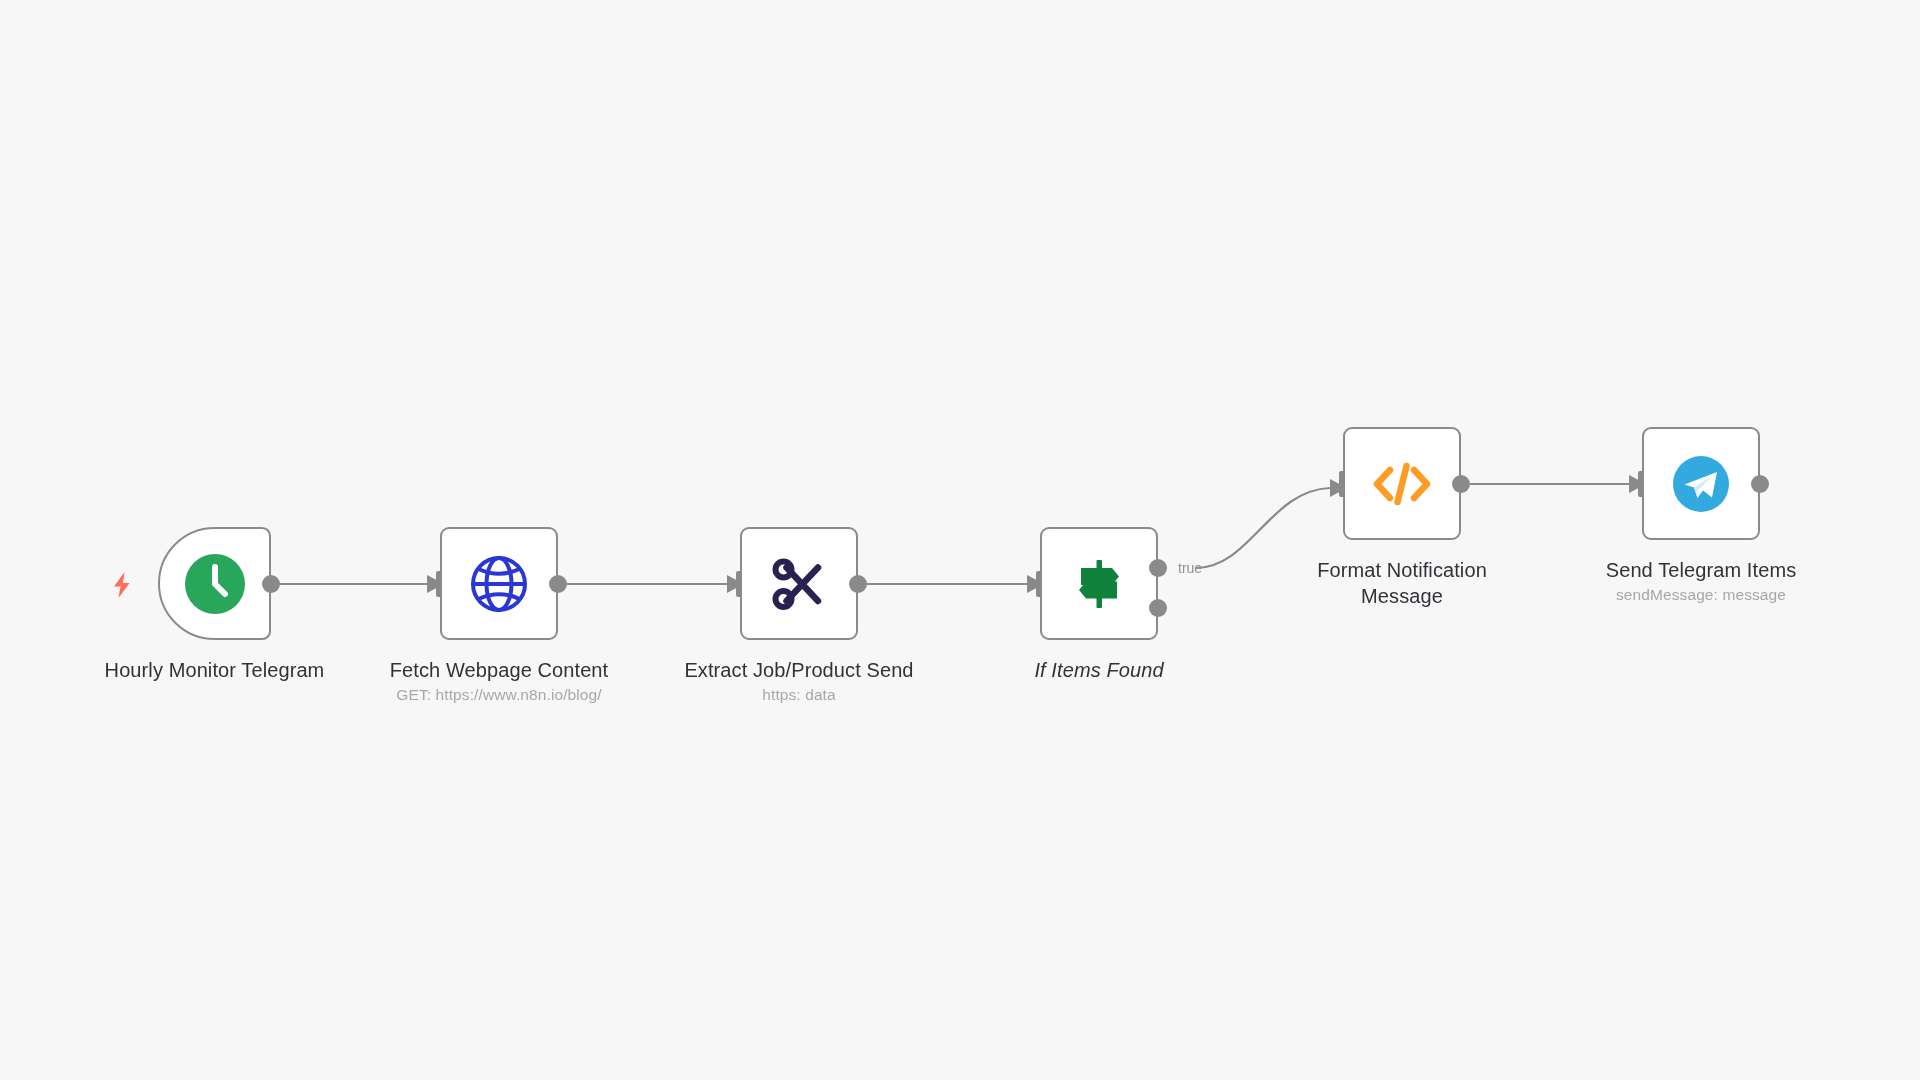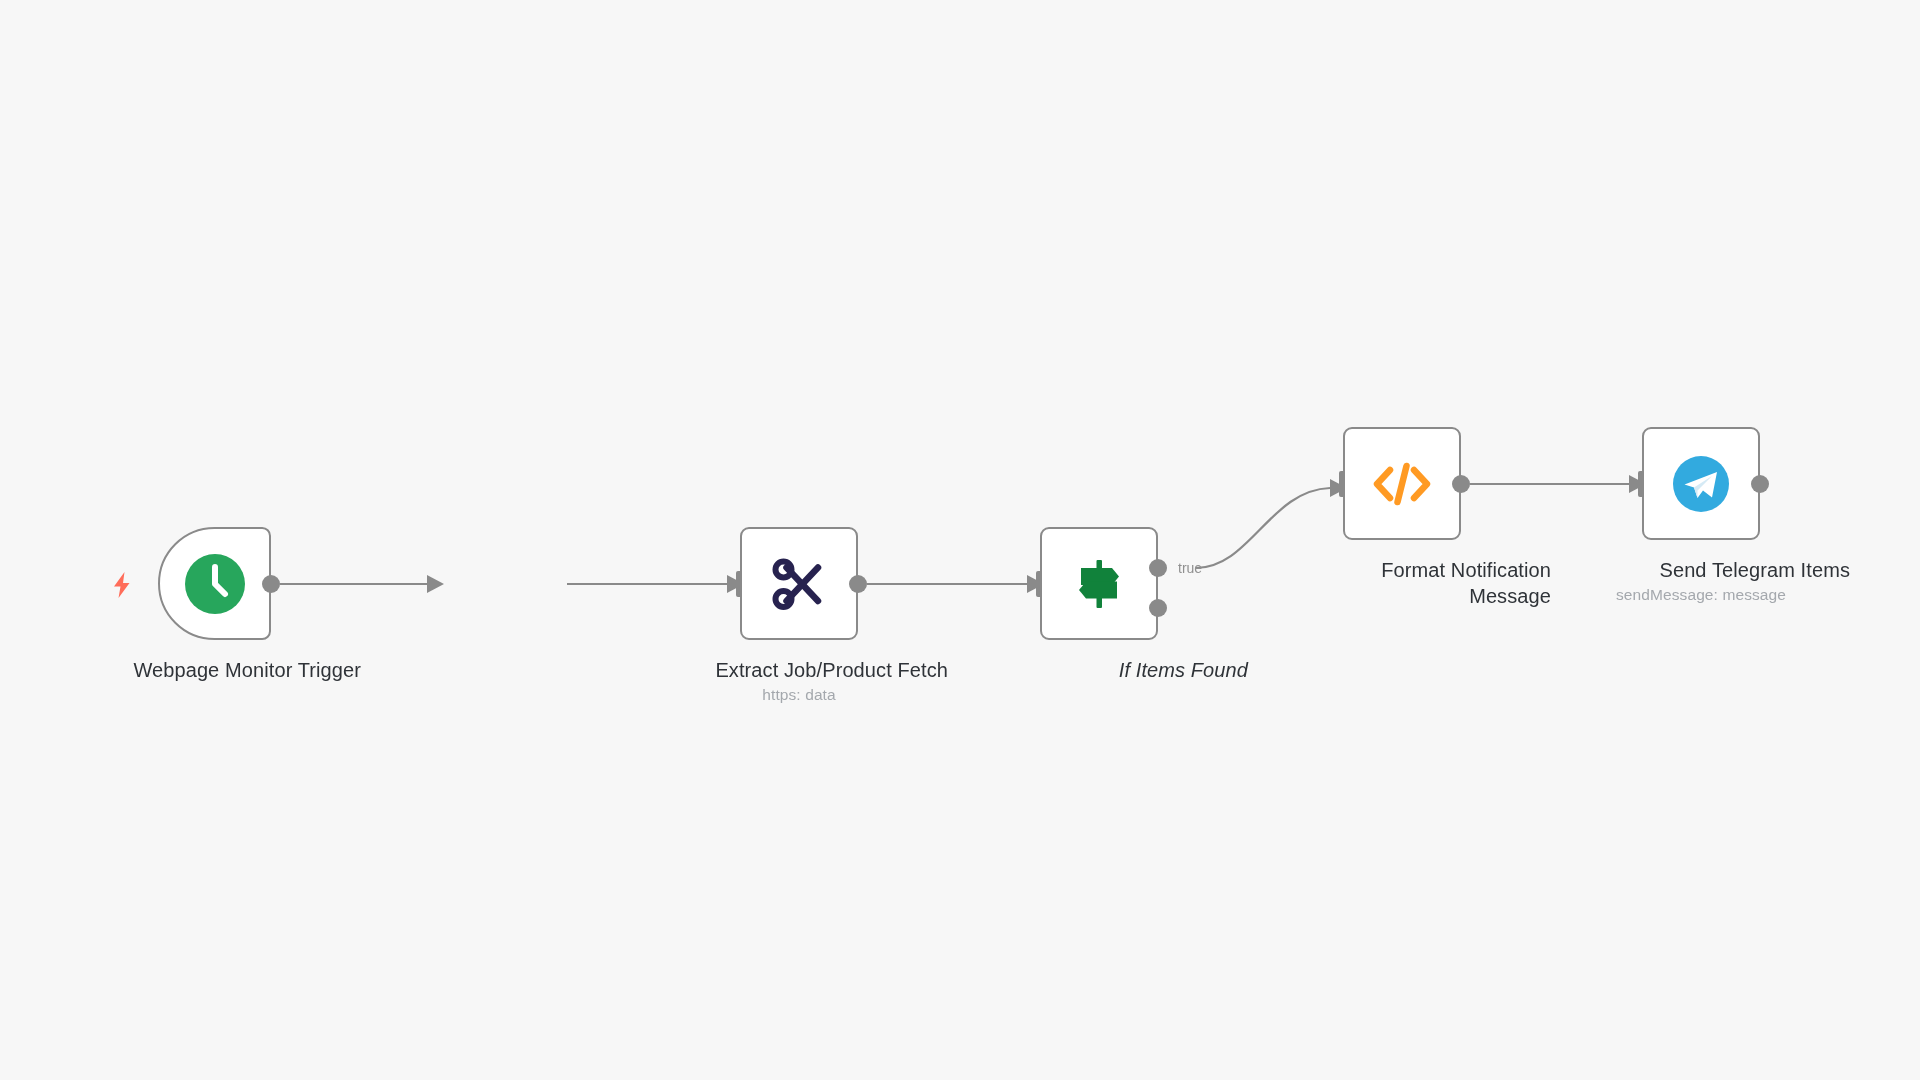--- a/index.html
+++ b/index.html
@@ -85,21 +85,21 @@
     position: absolute;
     width: 7px;
     height: 26px;
     border-radius: 2px;
     background: #8a8a8a;
   }
 
   
   .node-title {
     position: absolute;
-    text-align: right;
+    text-align: center;
     font-size: 20px;
     color: #2f3338;
     line-height: 26px;
     white-space: pre-line;
     letter-spacing: 0.1px;
   }
   .node-subtitle {
     position: absolute;
     text-align: center;
     font-size: 15.5px;
@@ -160,44 +160,67 @@
       <span class="node-icon">
         <svg width="62" height="62" viewBox="0 0 62 62" xmlns="http://www.w3.org/2000/svg">
           <circle cx="31" cy="31" r="30" fill="#27a65c"></circle>
           <path d="M31 14 L31 31 L41 41" stroke="#ffffff" stroke-width="6" stroke-linecap="round" stroke-linejoin="round" fill="none"></path>
         </svg>
       </span>
     </div>
 
     <div class="port-out" style="left:104px; top:48px;"></div>
 
-    <div class="node-title" style="left:-90px; top:130px; width:293px;">Webpage Monitor Trigger</div>
-  </div>
-
+    <div class="node-title" style="left:-90px; top:130px; width:293px;">Hourly Monitor Telegram</div>
+  </div>
+
+  <div class="node" style="left:440px; top:527px; width:118px; height:113px;">
+
+    <div class="port-in" style="left:-4px; top:44px;"></div>
+
+    <div class="node-box" style="width:118px; height:113px;">
+      <span class="node-icon">
+        <svg width="58" height="58" viewBox="0 0 58 58" xmlns="http://www.w3.org/2000/svg">
+          <g fill="none" stroke="#2b37d4" stroke-width="4">
+            <circle cx="29" cy="29" r="26"></circle>
+            <ellipse cx="29" cy="29" rx="12.5" ry="26"></ellipse>
+            <line x1="3" y1="29" x2="55" y2="29"></line>
+            <path d="M8.5 14 Q29 23.5 49.5 14"></path>
+            <path d="M8.5 44 Q29 34.5 49.5 44"></path>
+          </g>
+        </svg>
+      </span>
+    </div>
+
+    <div class="port-out" style="left:109px; top:48px;"></div>
+
+    <div class="node-title" style="left:-90px; top:130px; width:298px;">Fetch Webpage Content</div>
+    <div class="node-subtitle" style="left:-100px; top:158px; width:318px;">GET: https://www.n8n.io/blog/</div>
+  </div>
 
   <div class="node" style="left:740px; top:527px; width:118px; height:113px;">
 
     <div class="port-in" style="left:-4px; top:44px;"></div>
 
     <div class="node-box" style="width:118px; height:113px;">
       <span class="node-icon">
         <svg width="56" height="56" viewBox="0 0 56 56" xmlns="http://www.w3.org/2000/svg">
           <g stroke="#27224f" stroke-width="6.5" stroke-linecap="round" fill="none">
             <line x1="15.5" y1="11.5" x2="47" y2="45"></line>
             <line x1="47" y1="11.5" x2="15.5" y2="45"></line>
           </g>
           <circle cx="12.5" cy="13.5" r="8" fill="none" stroke="#27224f" stroke-width="6"></circle>
           <circle cx="12.5" cy="43" r="8" fill="none" stroke="#27224f" stroke-width="6"></circle>
         </svg>
       </span>
     </div>
 
     <div class="port-out" style="left:109px; top:48px;"></div>
 
-    <div class="node-title" style="left:-90px; top:130px; width:298px;">Extract Job/Product Fetch</div>
+    <div class="node-title" style="left:-90px; top:130px; width:298px;">Extract Job/Product Send</div>
     <div class="node-subtitle" style="left:-90px; top:158px; width:298px;">https: data</div>
   </div>
 
   <div class="node" style="left:1040px; top:527px; width:118px; height:113px;font-style:italic;">
 
     <div class="port-in" style="left:-4px; top:44px;"></div>
 
     <div class="node-box" style="width:118px; height:113px;">
       <span class="node-icon">
         <svg width="56" height="56" viewBox="0 0 56 56" xmlns="http://www.w3.org/2000/svg">

